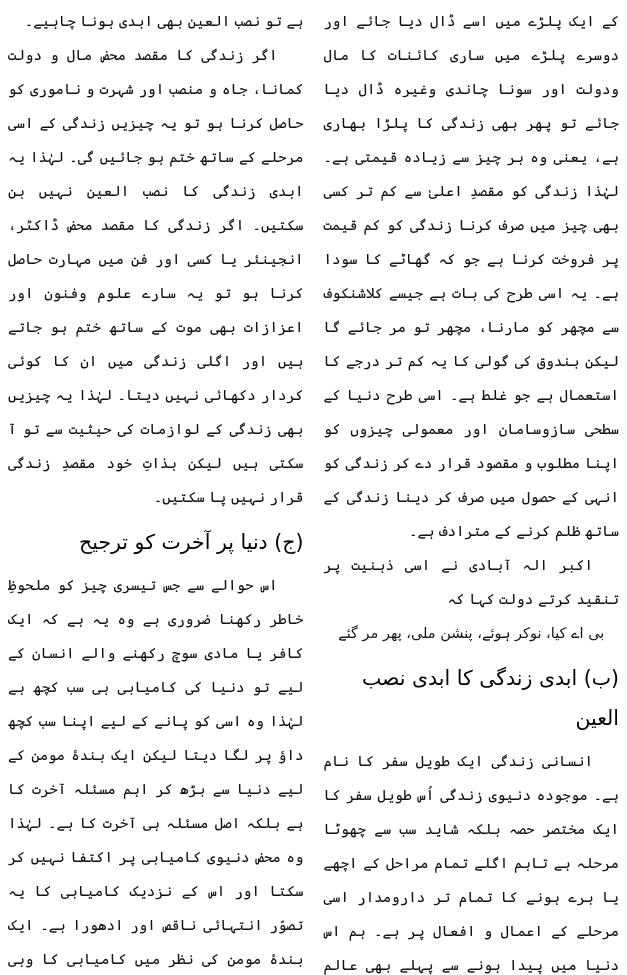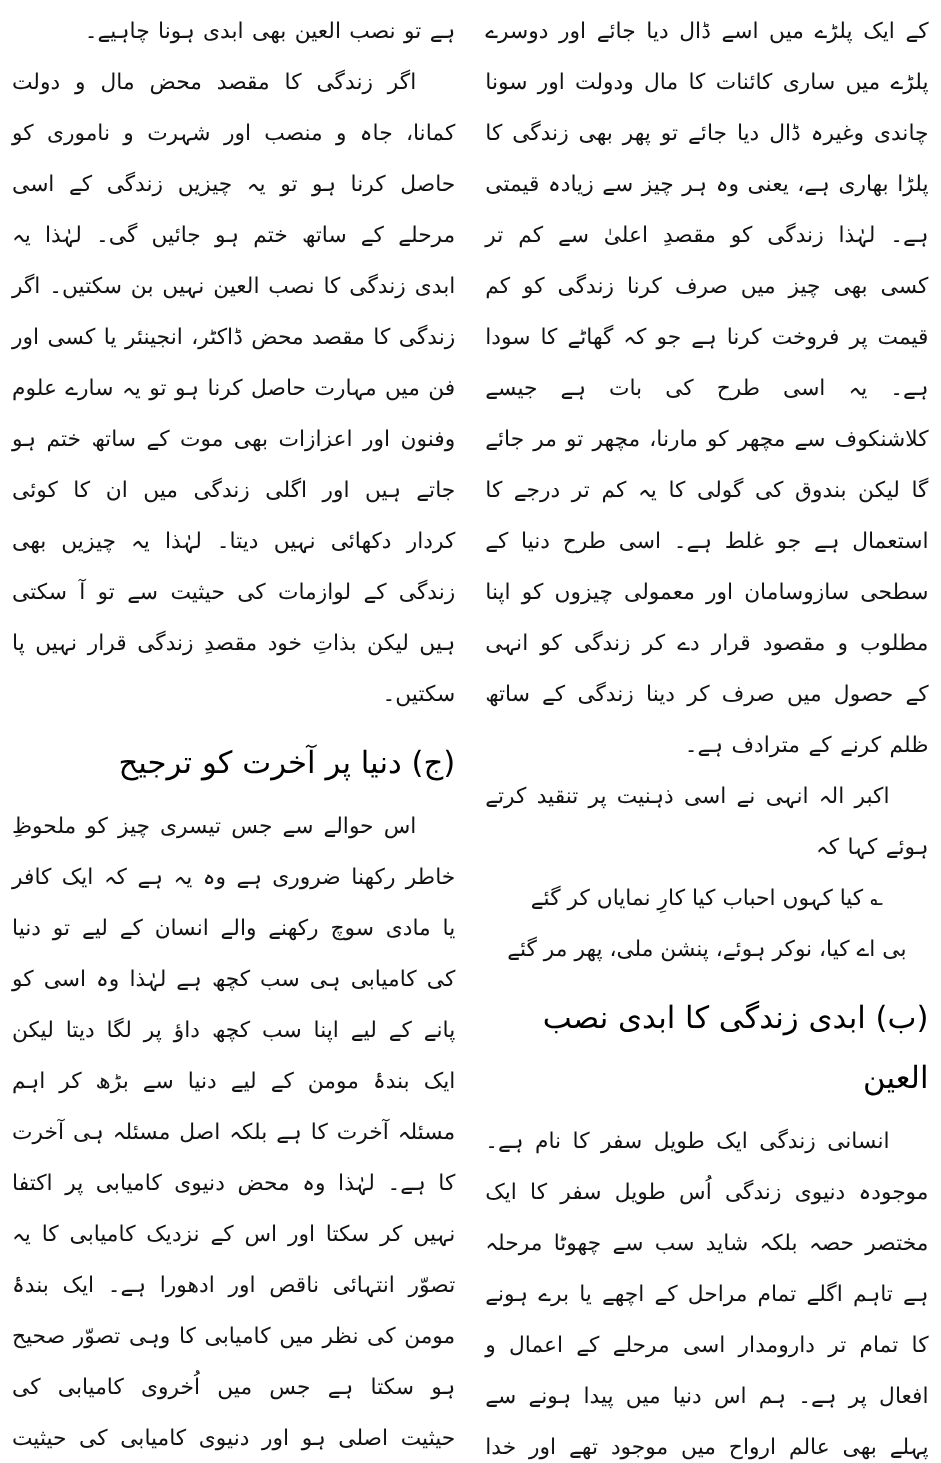--- a/index.html
+++ b/index.html
@@ -27,20 +27,21 @@
     unicode-bidi: embed;
   }
   p.para {
     margin: 0;
     font-size: 14.5px;
     line-height: 34px;
     text-align: justify;
     text-justify: inter-word;
     word-spacing: 1px;
     color: #121212;
+    font-family: Liberation Serif, serif;
   }
   p.para.indent { text-indent: 26px; }
   h2.heading {
     margin: 8px 0 6px 0;
     font-size: 20.5px;
     font-weight: normal;
     line-height: 40px;
     text-align: right;
     color: #000000;
     letter-spacing: 0;
@@ -55,23 +56,22 @@
     color: #121212;
   }
 </style>
 </head>
 <body>
 
 <div class="page">
   <div class="cols">
     <section class="col">
         <p class="para">کے ایک پلڑے میں اسے ڈال دیا جائے اور دوسرے پلڑے میں ساری کائنات کا مال ودولت اور سونا چاندی وغیرہ ڈال دیا جائے تو پھر بھی زندگی کا پلڑا بھاری ہے، یعنی وہ ہر چیز سے زیادہ قیمتی ہے۔ لہٰذا زندگی کو مقصدِ اعلیٰ سے کم تر کسی بھی چیز میں صرف کرنا زندگی کو کم قیمت پر فروخت کرنا ہے جو کہ گھاٹے کا سودا ہے۔ یہ اسی طرح کی بات ہے جیسے کلاشنکوف سے مچھر کو مارنا، مچھر تو مر جائے گا لیکن بندوق کی گولی کا یہ کم تر درجے کا استعمال ہے جو غلط ہے۔ اسی طرح دنیا کے سطحی سازوسامان اور معمولی چیزوں کو اپنا مطلوب و مقصود قرار دے کر زندگی کو انہی کے حصول میں صرف کر دینا زندگی کے ساتھ ظلم کرنے کے مترادف ہے۔</p>
-        <p class="para indent">اکبر الہ انہی نے اسی ذہنیت پر تنقید کرتے ہوئے کہا کہ</p>
+        <p class="para indent">اکبر الہ آبادی نے اسی ذہنیت پر تنقید کرتے دولت کہا کہ</p>
         <div class="couplet">
-          <div class="couplet-line">؎ کیا کہوں احباب کیا کارِ نمایاں کر گئے</div>
           <div class="couplet-line">بی اے کیا، نوکر ہوئے، پنشن ملی، پھر مر گئے</div>
         </div>
         <h2 class="heading">(ب) ابدی زندگی کا ابدی نصب العین</h2>
         <p class="para indent">انسانی زندگی ایک طویل سفر کا نام ہے۔ موجودہ دنیوی زندگی اُس طویل سفر کا ایک مختصر حصہ بلکہ شاید سب سے چھوٹا مرحلہ ہے تاہم اگلے تمام مراحل کے اچھے یا برے ہونے کا تمام تر دارومدار اسی مرحلے کے اعمال و افعال پر ہے۔ ہم اس دنیا میں پیدا ہونے سے پہلے بھی عالم ارواح میں موجود تھے اور خدا جانے کب سے تھے؟ اور یہاں سے جانے کے بعد بھی ہم نے موجود رہنا ہے اور قبر، حشر وغیرہ کے بڑے لمبے مراحل طے کرنے ہیں۔ نہ ہماری پیدائش ہماری زندگی کا آغاز ہے اور نہ ہماری موت ہمارا اختتام ہے۔ لہٰذا زندگی کا نصب العین کوئی ایسا ہونا چاہیے جو اگلے تمام مراحل میں ہمارے ساتھ چل سکے۔ جب زندگی ابدی</p>
       </section>
     <section class="col">
         <p class="para">ہے تو نصب العین بھی ابدی ہونا چاہیے۔</p>
         <p class="para indent">اگر زندگی کا مقصد محض مال و دولت کمانا، جاہ و منصب اور شہرت و ناموری کو حاصل کرنا ہو تو یہ چیزیں زندگی کے اسی مرحلے کے ساتھ ختم ہو جائیں گی۔ لہٰذا یہ ابدی زندگی کا نصب العین نہیں بن سکتیں۔ اگر زندگی کا مقصد محض ڈاکٹر، انجینئر یا کسی اور فن میں مہارت حاصل کرنا ہو تو یہ سارے علوم وفنون اور اعزازات بھی موت کے ساتھ ختم ہو جاتے ہیں اور اگلی زندگی میں ان کا کوئی کردار دکھائی نہیں دیتا۔ لہٰذا یہ چیزیں بھی زندگی کے لوازمات کی حیثیت سے تو آ سکتی ہیں لیکن بذاتِ خود مقصدِ زندگی قرار نہیں پا سکتیں۔</p>
         <h2 class="heading">(ج) دنیا پر آخرت کو ترجیح</h2>
         <p class="para indent">اس حوالے سے جس تیسری چیز کو ملحوظِ خاطر رکھنا ضروری ہے وہ یہ ہے کہ ایک کافر یا مادی سوچ رکھنے والے انسان کے لیے تو دنیا کی کامیابی ہی سب کچھ ہے لہٰذا وہ اسی کو پانے کے لیے اپنا سب کچھ داؤ پر لگا دیتا لیکن ایک بندۂ مومن کے لیے دنیا سے بڑھ کر اہم مسئلہ آخرت کا ہے بلکہ اصل مسئلہ ہی آخرت کا ہے۔ لہٰذا وہ محض دنیوی کامیابی پر اکتفا نہیں کر سکتا اور اس کے نزدیک کامیابی کا یہ تصوّر انتہائی ناقص اور ادھورا ہے۔ ایک بندۂ مومن کی نظر میں کامیابی کا وہی تصوّر صحیح ہو سکتا ہے جس میں اُخروی کامیابی کی حیثیت اصلی ہو اور دنیوی کامیابی کی حیثیت ضمنی ہو، یعنی آخرت کو دنیا پر ترجیح دی جائے۔ قرآنِ مجید اسی نکتۂ نظر کی تائید کرتے ہوئے فرماتا ہے:</p>

